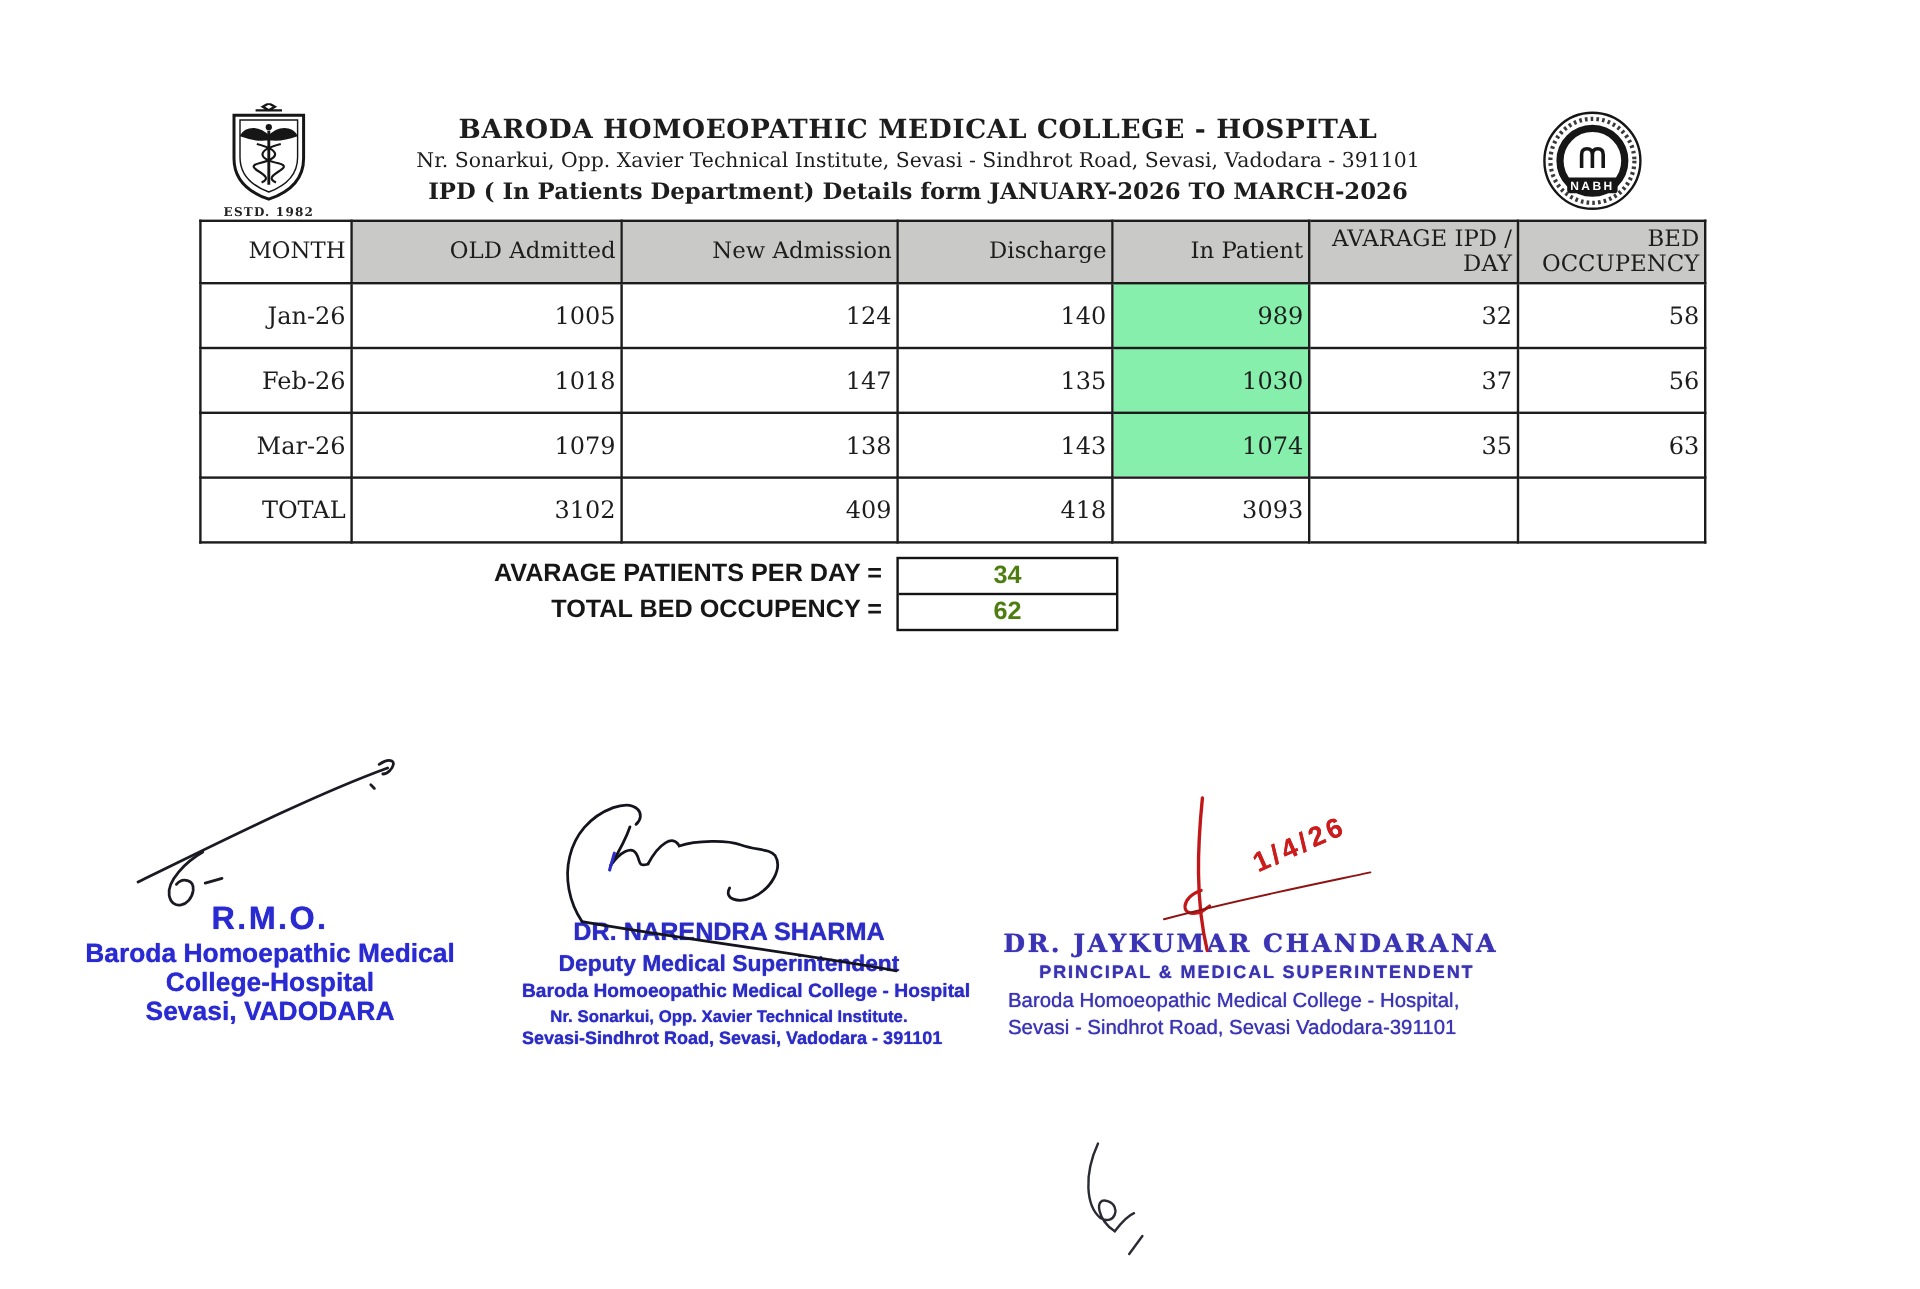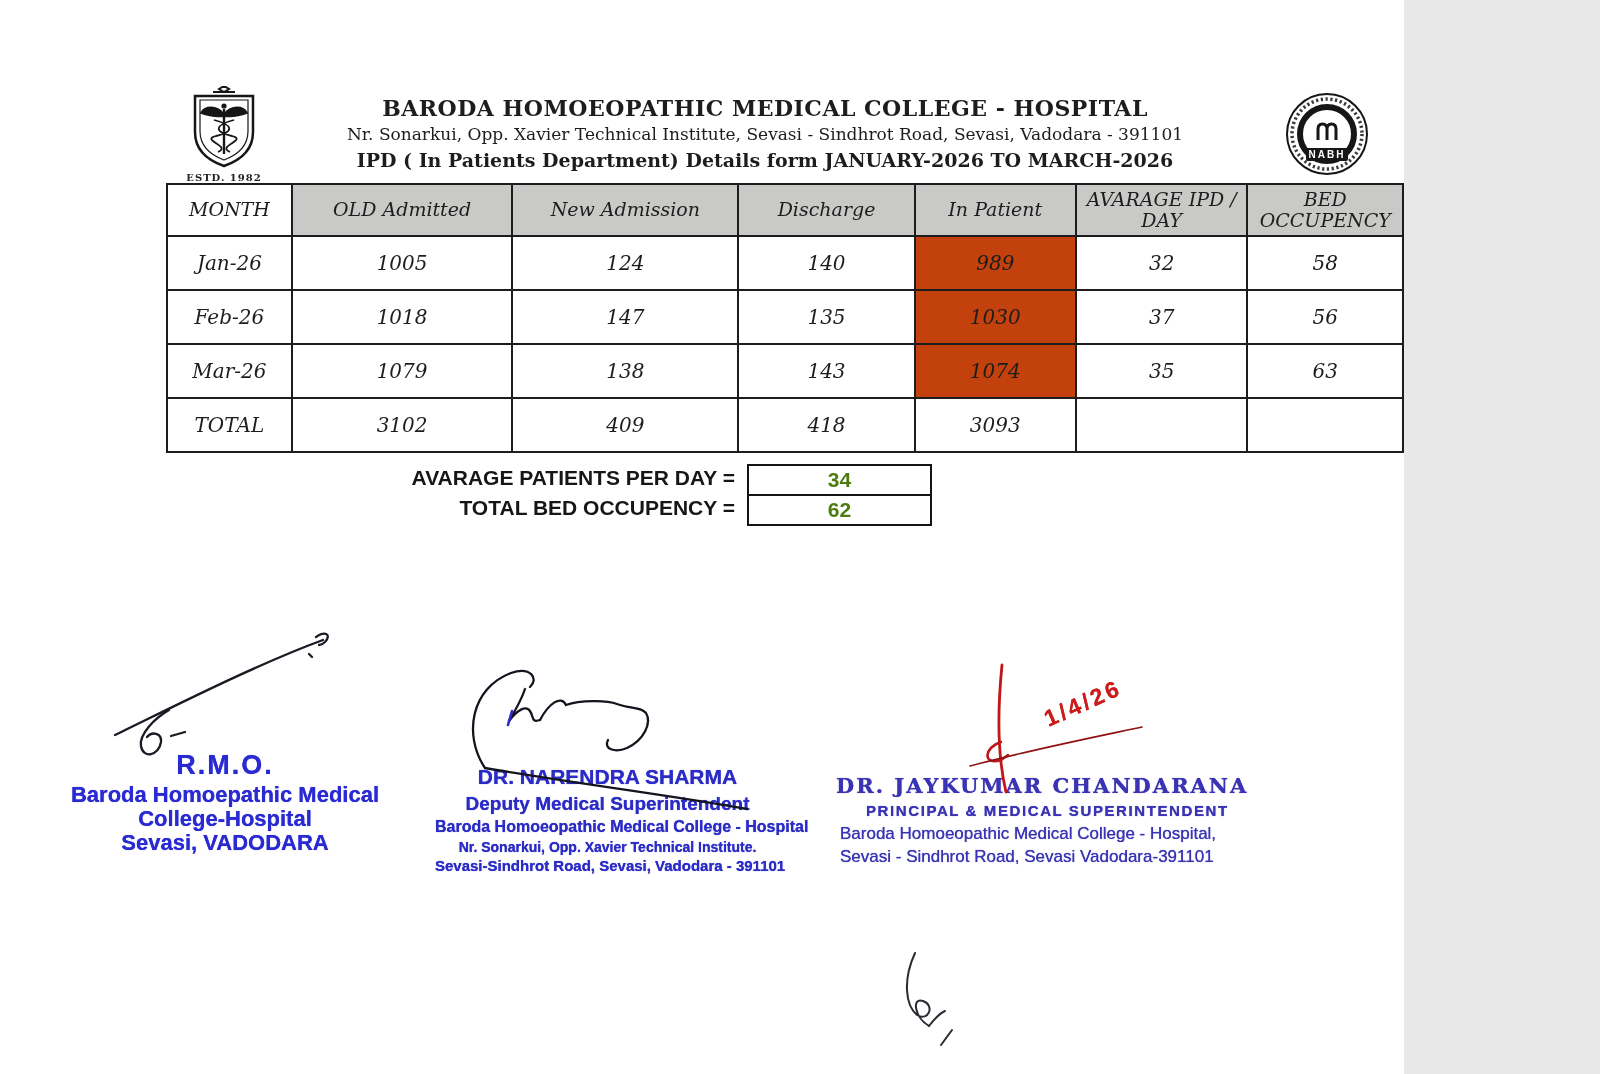--- a/index.html
+++ b/index.html
@@ -1,43 +1,43 @@
 <!DOCTYPE html>
 <html><head>
 <meta charset="utf-8">
 <style>
   html,body{margin:0;padding:0;background:#e8e8e8;}
   .page{
-    position:relative;width:1404px;height:1074px;background:#ffffff;
+    position:relative;width:1600px;height:1074px;background:#ffffff;
     overflow:hidden;font-family:"DejaVu Serif",serif;color:#1d1d1d;
   }
   .abs{position:absolute;}
 
   
   .hdr{left:165px;width:1200px;text-align:center;}
   .hdr-title{top:95px;font-size:22px;font-weight:bold;letter-spacing:.5px;}
   .hdr-addr{top:124px;font-size:17px;}
   .hdr-sub{top:149px;font-size:19px;font-weight:bold;}
 
   
   .logo-left{left:183px;top:86px;width:82px;text-align:center;}
   .estd{font-size:10px;font-weight:bold;letter-spacing:1px;margin-top:-2px;color:#222;}
   
   .logo-right{left:1282px;top:90px;width:90px;height:90px;}
 
   
   table.tbl{border-collapse:collapse;table-layout:fixed;}
   table.tbl td{
-    border:2.5px solid #1c1c1c;text-align:center;vertical-align:middle;
-    font-size:20px;padding:0 4px;overflow:hidden;font-style:italic;
+    border:2.5px solid #1c1c1c;text-align:right;vertical-align:middle;
+    font-size:20px;padding:0 4px;overflow:hidden;
   }
   tr.hrow td{height:50px;font-size:19px;line-height:1.12;background:#c9c9c7;}
   tr.hrow td.whitehead{background:#ffffff;}
   tr.drow td{height:52px;margin-top:40px;}
-  td.shade{background:#c2410c;}
+  td.shade{background:#86efac;}
   td.noborder{border:none;background:transparent;}
 
   
   .sum-label{left:166px;width:569px;text-align:right;font-family:"Liberation Sans",sans-serif;
              font-size:21px;color:#161616;}
   .sumbox{left:747px;top:464px;width:181px;border:2.5px solid #141414;}
   .sumcell{height:28px;text-align:center;font-family:"Liberation Sans",sans-serif;
            font-size:21px;font-weight:bold;color:#4d7c0f;line-height:28px;}
   .sumcell:first-child{border-bottom:2.5px solid #141414;}
 

